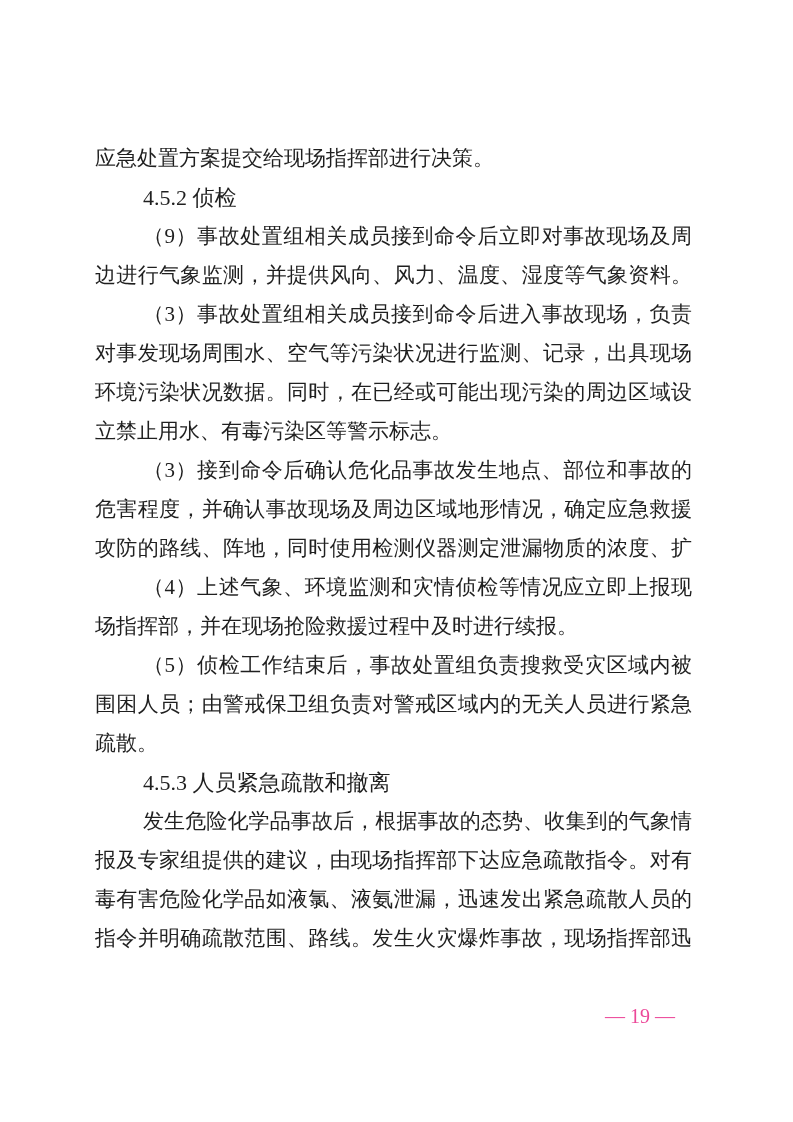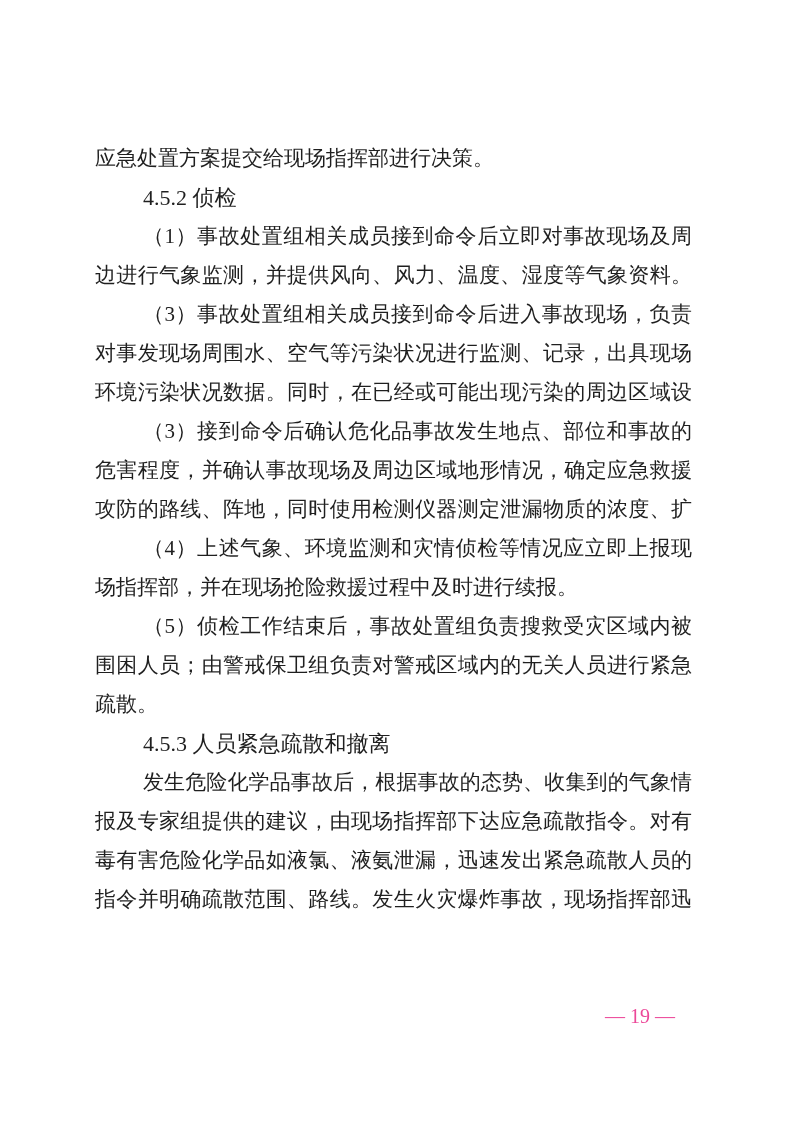--- a/index.html
+++ b/index.html
@@ -60,25 +60,26 @@
     color: #ec4899;
   }
 </style>
 </head>
 <body>
 
 <div class="page" style="background: rgb(255, 255, 255); color: rgb(31, 31, 31);">
   <main class="content">
       <div class="line end">应急处置方案提交给现场指挥部进行决策。</div>
       <div class="line heading indent">4.5.2 侦检</div>
-      <div class="line fill indent">（1）事故处置组相关成员接到命令后立即对事故现场及周</div>
+      <div class="line fill indent">（9）事故处置组相关成员接到命令后立即对事故现场及周</div>
       <div class="line fill">边进行气象监测，并提供风向、风力、温度、湿度等气象资料。</div>
       <div class="line fill indent">（3）事故处置组相关成员接到命令后进入事故现场，负责</div>
       <div class="line fill">对事发现场周围水、空气等污染状况进行监测、记录，出具现场</div>
       <div class="line fill">环境污染状况数据。同时，在已经或可能出现污染的周边区域设</div>
+      <div class="line end">立禁止用水、有毒污染区等警示标志。</div>
       <div class="line fill indent">（3）接到命令后确认危化品事故发生地点、部位和事故的</div>
       <div class="line fill">危害程度，并确认事故现场及周边区域地形情况，确定应急救援</div>
       <div class="line fill">攻防的路线、阵地，同时使用检测仪器测定泄漏物质的浓度、扩</div>
       <div class="line fill indent">（4）上述气象、环境监测和灾情侦检等情况应立即上报现</div>
       <div class="line end">场指挥部，并在现场抢险救援过程中及时进行续报。</div>
       <div class="line fill indent">（5）侦检工作结束后，事故处置组负责搜救受灾区域内被</div>
       <div class="line fill">围困人员；由警戒保卫组负责对警戒区域内的无关人员进行紧急</div>
       <div class="line end">疏散。</div>
       <div class="line heading indent">4.5.3 人员紧急疏散和撤离</div>
       <div class="line fill indent">发生危险化学品事故后，根据事故的态势、收集到的气象情</div>

